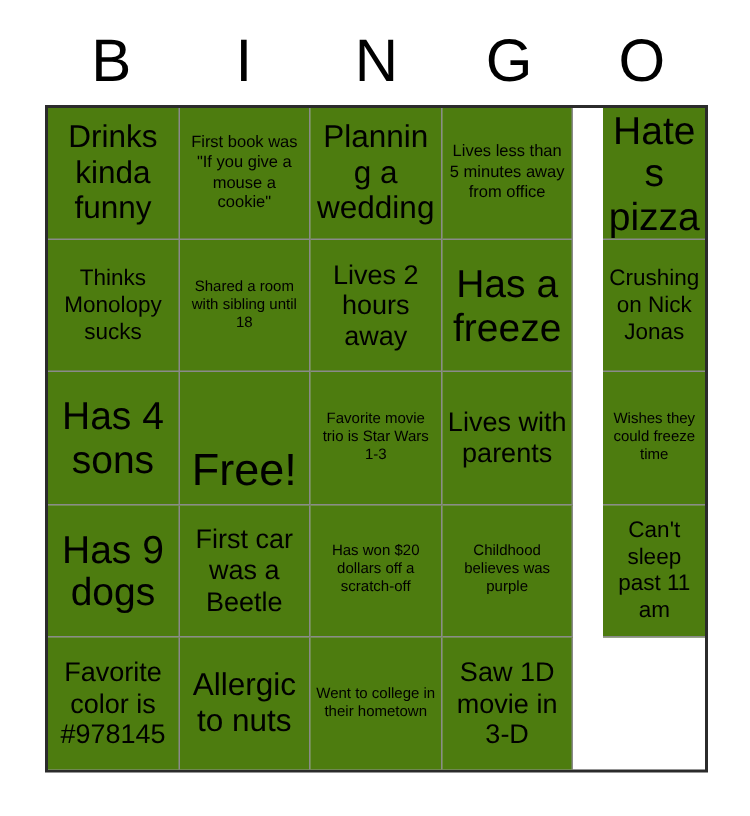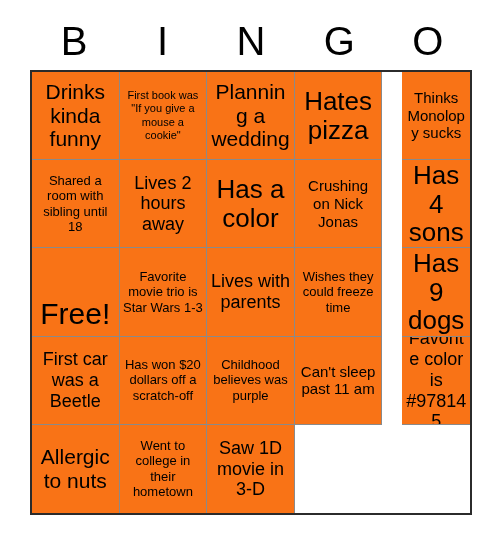--- a/index.html
+++ b/index.html
@@ -61,38 +61,38 @@
   .cell {
     box-sizing: border-box;
     border-right: 1px solid #8a8a8a;
     border-bottom: 1px solid #8a8a8a;
     display: flex;
     align-items: center;
     justify-content: center;
     text-align: center;
     padding: 2px 3px;
     overflow: hidden;
-    background: #f97316;
+    background: #4d7c0f;
   }
   .cell:nth-child(5n) { border-right: none; margin-left: 20px; }
   .cell:nth-child(n+21) { border-bottom: none; }
 
   .cell-text {
     display: block;
     width: 100%;
     line-height: 1.12;
     color: #000000;
     font-family: "Liberation Sans", sans-serif;
     white-space: pre-line;
     word-wrap: break-word;
   }
 
   
   .fs-xs   { font-size: 11px; line-height: 1.22; }
-  .fs-sm   { font-size: 13px; line-height: 1.2; }
+  .fs-sm   { font-size: 10px; line-height: 1.2; }
   .fs-md   { font-size: 15px; line-height: 1.18; }
   .fs-lg   { font-size: 18px; line-height: 1.15; }
   .fs-xl   { font-size: 21px; line-height: 1.12; }
   .fs-xxl  { font-size: 26px; line-height: 1.1; }
   .fs-huge { font-size: 30px; line-height: 1.08; margin-top: 44px; }
 </style>
 </head>
 <body>
 
 <div id="bingo-card">
@@ -109,34 +109,37 @@
     <div class="cell">
         <span class="cell-text fs-xl">Drinks kinda funny</span>
       </div>
     <div class="cell">
         <span class="cell-text fs-xs">First book was "If you give a mouse a cookie"</span>
       </div>
     <div class="cell">
         <span class="cell-text fs-xl">Planning a wedding</span>
       </div>
     <div class="cell">
+        <span class="cell-text fs-xs">Lives less than 5 minutes away from office</span>
+      </div>
+    <div class="cell">
         <span class="cell-text fs-xxl">Hates pizza</span>
       </div>
 
     <div class="cell">
         <span class="cell-text fs-md">Thinks Monolopy sucks</span>
       </div>
     <div class="cell">
         <span class="cell-text fs-sm">Shared a room with sibling until 18</span>
       </div>
     <div class="cell">
         <span class="cell-text fs-lg">Lives 2 hours away</span>
       </div>
     <div class="cell">
-        <span class="cell-text fs-xxl">Has a color</span>
+        <span class="cell-text fs-xxl">Has a freeze</span>
       </div>
 
     <div class="cell">
         <span class="cell-text fs-md">Crushing on Nick Jonas</span>
       </div>
     <div class="cell">
         <span class="cell-text fs-xxl">Has 4 sons</span>
       </div>
     <div class="cell">
         <span class="cell-text fs-huge">Free!</span>

